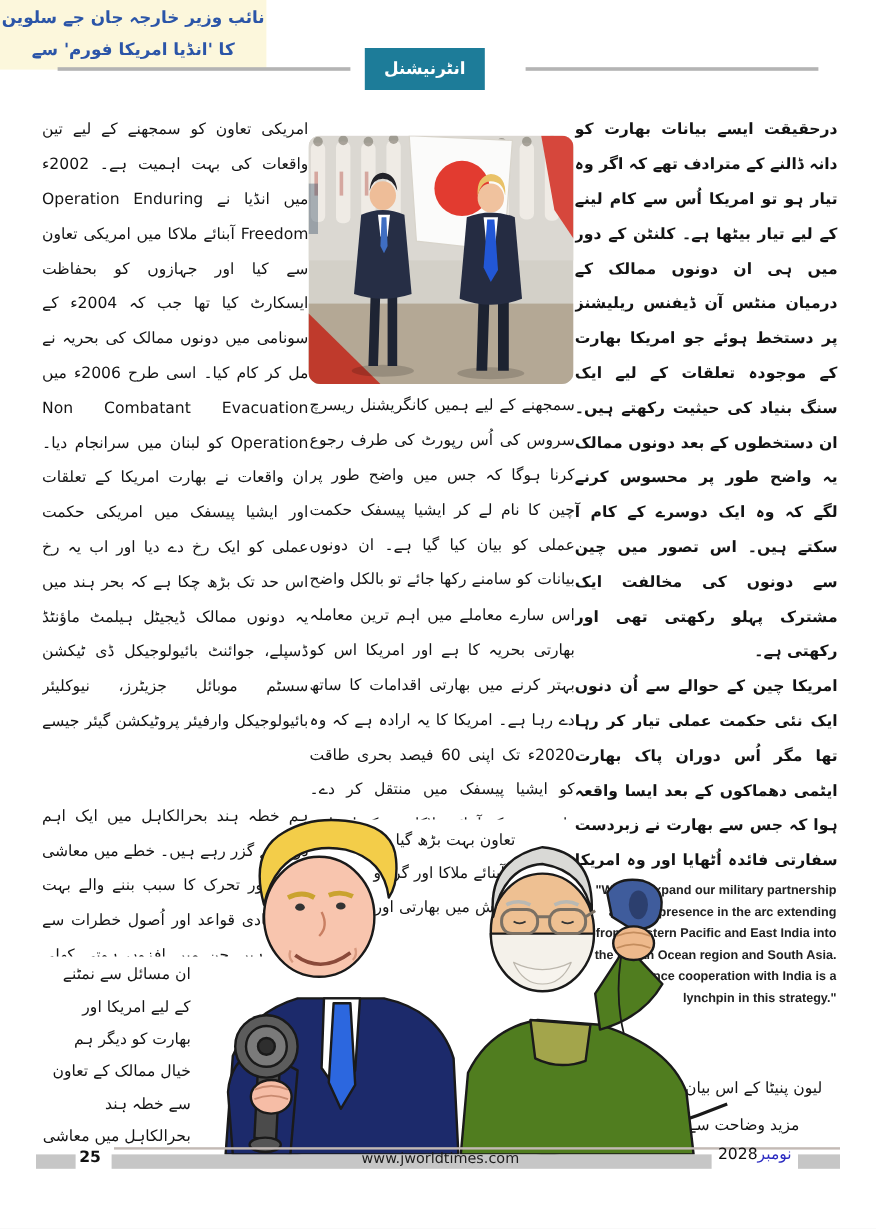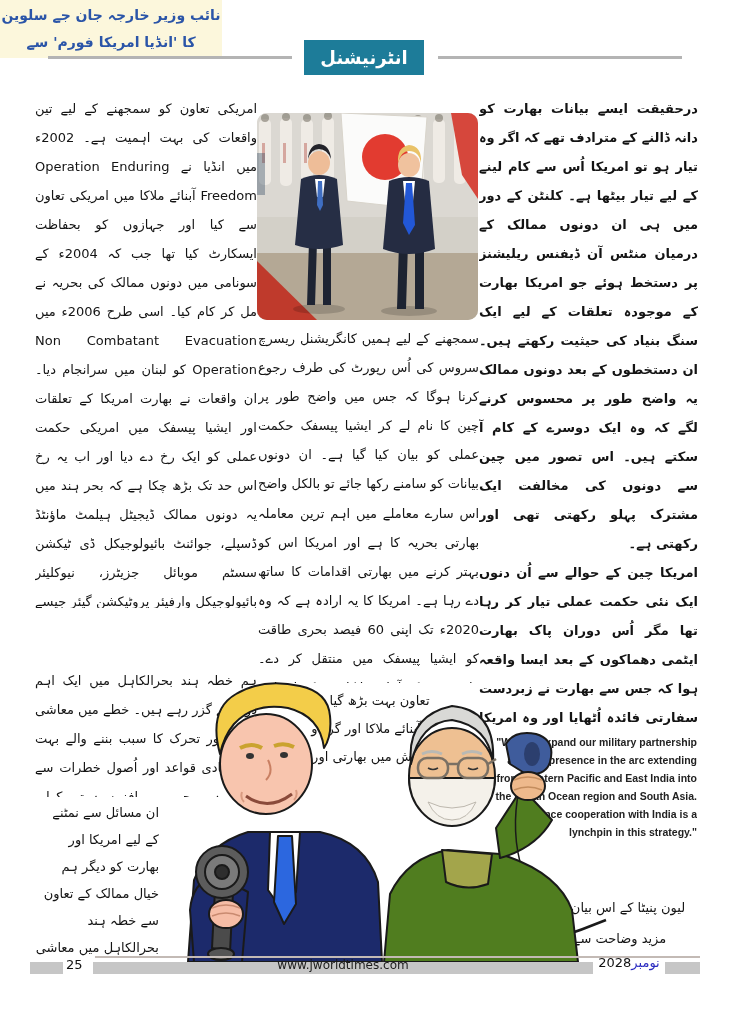--- a/index.html
+++ b/index.html
@@ -6,23 +6,23 @@
   #sheet{
     position:relative;width:730px;height:1024px;margin:0 auto;
     background:#ffffff;overflow:hidden;
     font-family:"DejaVu Sans","Liberation Sans",sans-serif;
   }
   
   .hrule{position:absolute;top:56px;height:3px;background:#b4b4b4;}
   #hrule-left{left:48px;width:244px;}
   #hrule-right{left:438px;width:244px;}
   #cat-box{
-    position:absolute;left:304px;top:40px;width:120px;height:35px;
+    position:absolute;left:304px;top:40px;width:100px;height:35px;
     background:#1d7c99;color:#ffffff;display:flex;align-items:center;justify-content:center;
-    font-size:18px;font-weight:bold;direction:rtl;
+    font-size:14px;font-weight:bold;direction:rtl;
   }
   
   .ublock{
     position:absolute;direction:rtl;text-align:justify;
     font-size:13px;line-height:29px;color:#141414;overflow:hidden;
   }
   .ublock p{margin:0;font-weight:bold;}
   #left-para1   {left:35px;  top:94px;  width:222px; height:514px;}
   #left-heading {
     left:35px; top:608px; width:222px; height:56px;
@@ -47,22 +47,22 @@
     position:absolute;left:257px;top:113px;width:221px;height:207px;
     border-radius:10px;overflow:hidden;
   }
   #cartoon{position:absolute;left:170px;top:652px;width:472px;height:310px;}
   
   #foot-rule{position:absolute;left:95px;top:956px;width:605px;height:2px;background:#c3bab5;}
   .fbar{position:absolute;top:962px;height:12px;background:#c6c6c6;}
   #fbar-a{left:30px;width:33px;}
   #fbar-b{left:93px;width:500px;}
   #fbar-c{left:665px;width:35px;}
-  #page-num{position:absolute;left:66px;top:957px;font-size:13px;font-weight:normal;color:#111;}
-  #site-url{position:absolute;left:93px;top:958px;width:500px;text-align:center;font-size:12px;color:#1c1c1c;}
+  #page-num{position:absolute;left:66px;top:957px;font-size:13px;font-weight:bold;color:#111;}
+  #site-url{position:absolute;left:93px;top:958px;width:500px;text-align:center;font-size:12px;color:#1c1c1c;padding-left:24px;}
   #date-box{position:absolute;left:596px;top:955px;width:66px;direction:rtl;text-align:center;font-size:13px;color:#111;}
   #date-box .month{color:#2a2ac0;font-weight:normal;}
   svg{display:block;}
 </style>
 </head>
 <body>
 
 <div id="sheet">
 
   <div class="hrule" id="hrule-left"></div>

